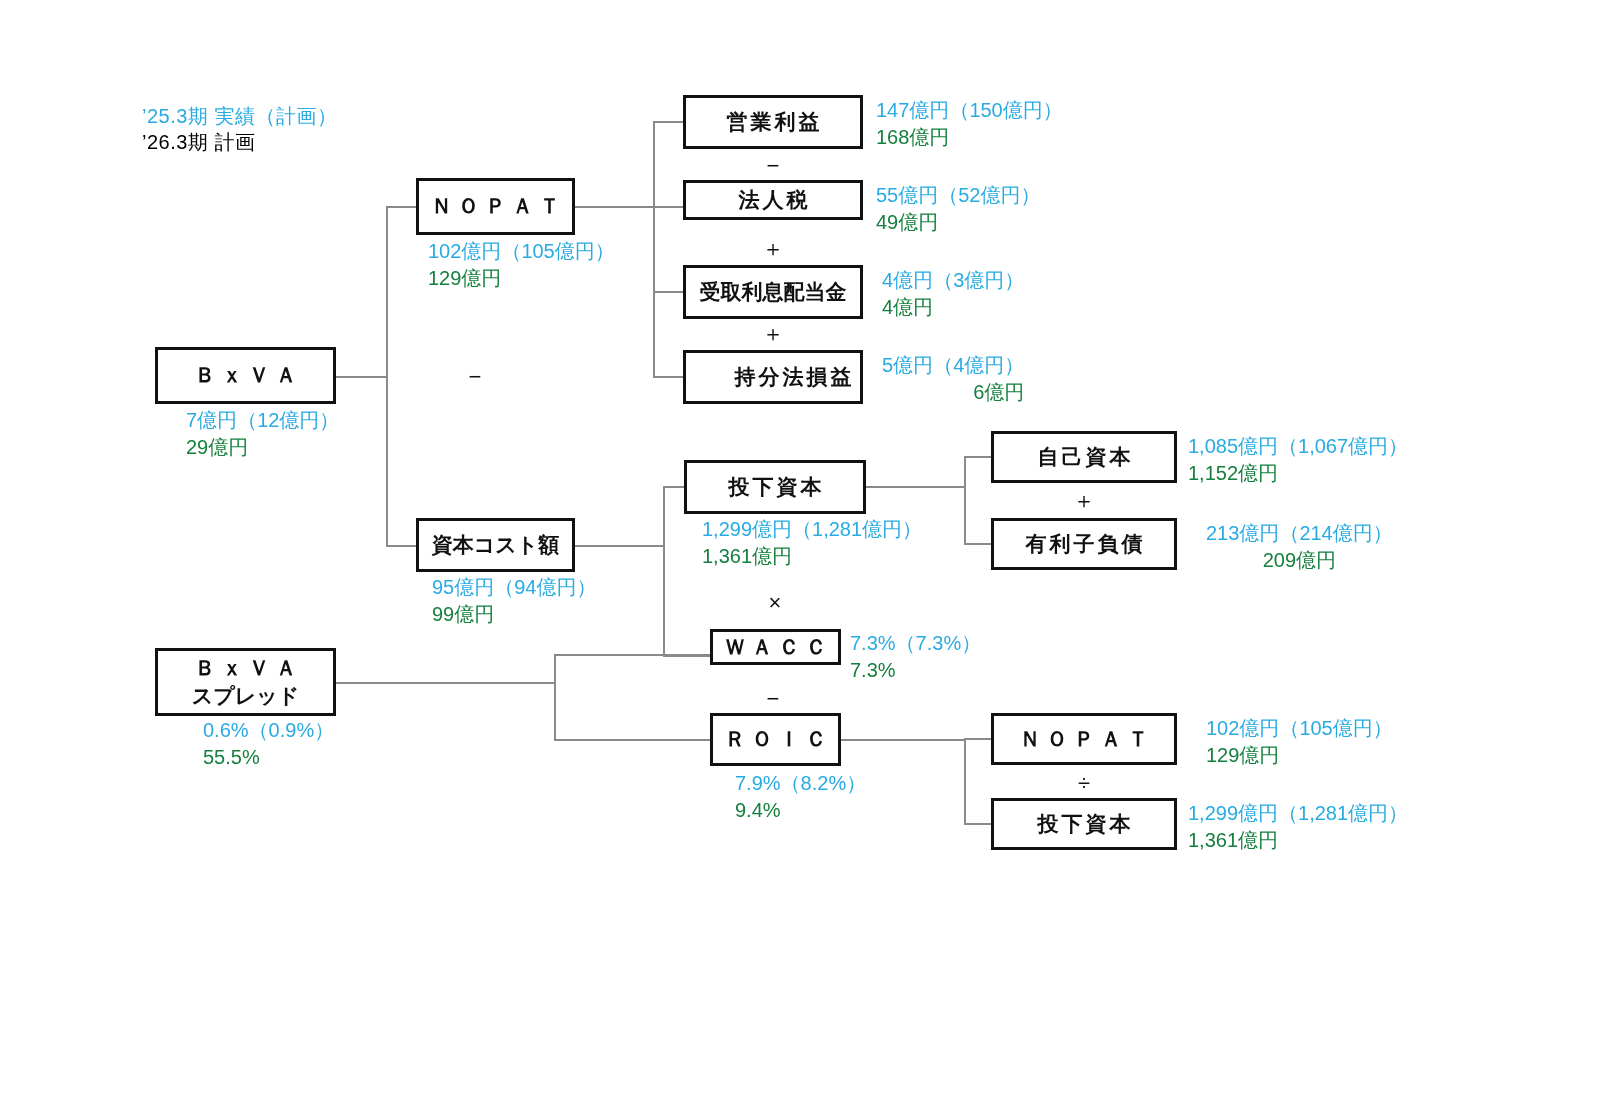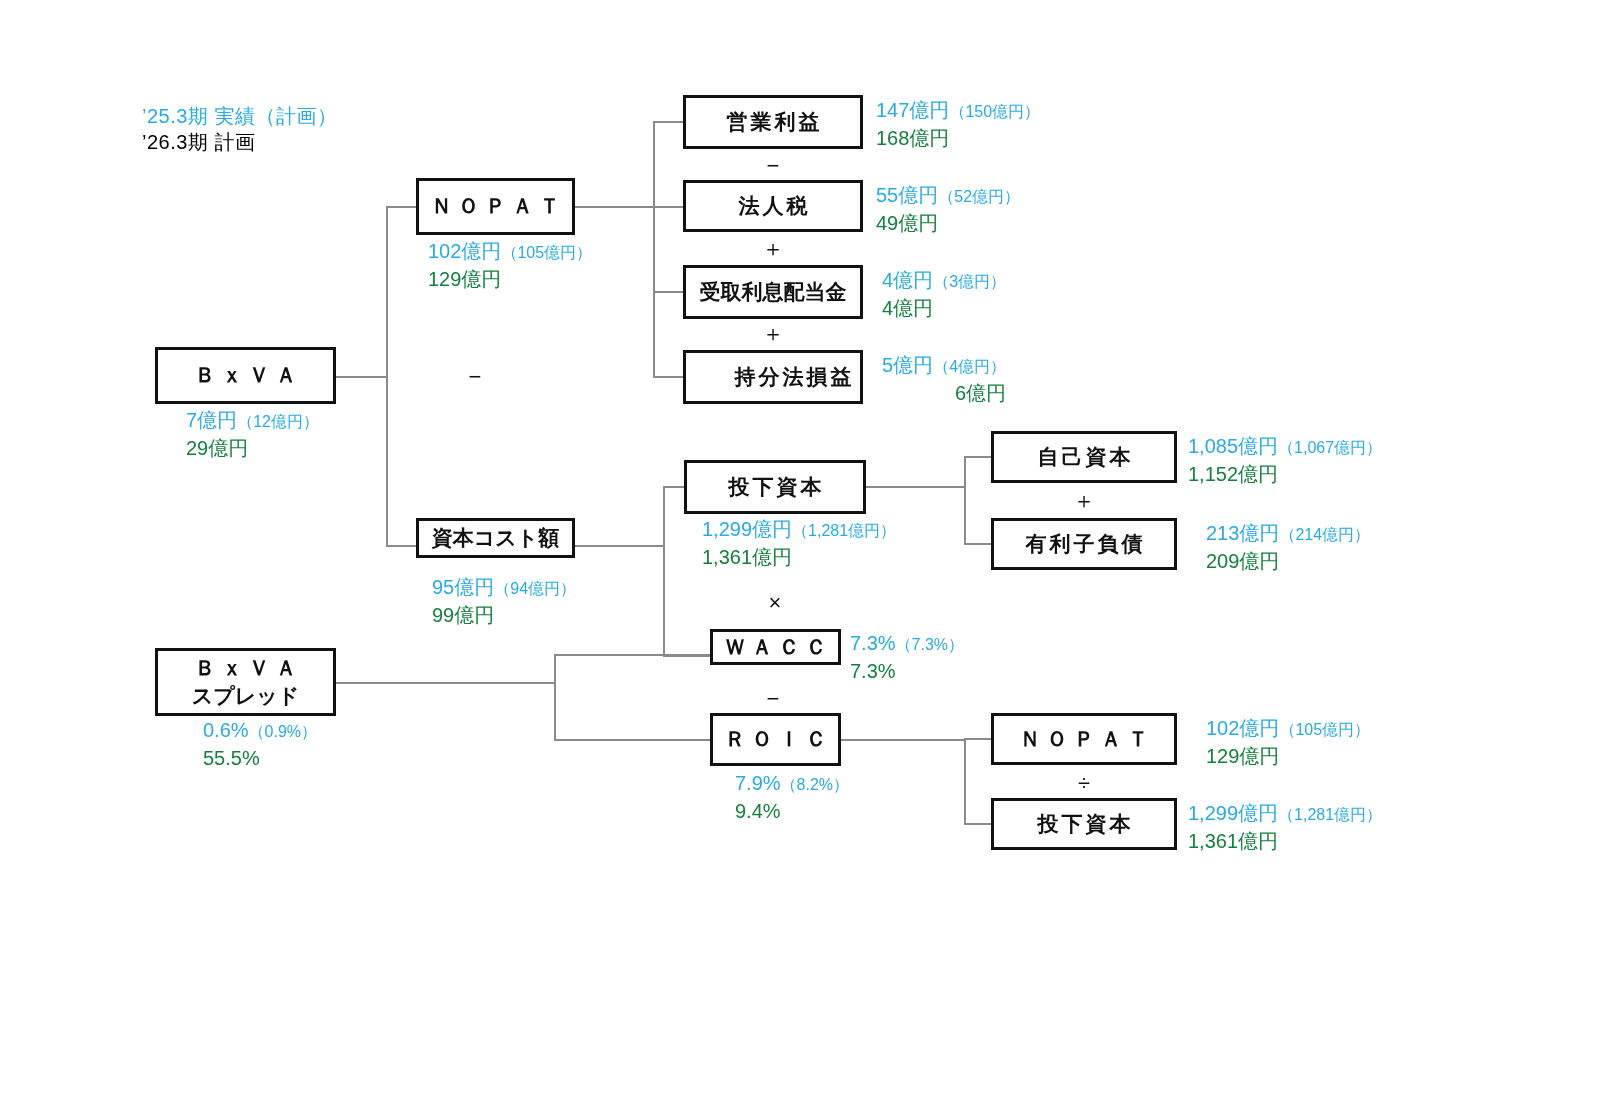--- a/index.html
+++ b/index.html
@@ -42,21 +42,21 @@
   .box .lbl.wide{letter-spacing:3px;text-indent:3px;}
 
   
   .vals{
     position:absolute;
     white-space:nowrap;
     z-index:6;
   }
   .vals .cy{color:#29ABE2;font-size:20px;line-height:27px;display:block;}
   .vals .bk{color:#15803d;font-size:20px;line-height:27px;display:block;}
-  .vals .paren{font-size:16px;}
+  .vals .paren{font-size:20px;}
 
   
   .ln{position:absolute;background:#8a8a8a;z-index:1;}
   .lnh{height:2px;}
   .lnv{width:2px;}
 
   
   .op{
     position:absolute;
     font-size:22px;
@@ -126,21 +126,21 @@
   </div>
 
   <div class="box" style="left:683px;top:95px;width:180px;height:54px;">
     <span class="lbl wide">営業利益</span>
   </div>
   <div class="vals" style="left:876px;top:97px;">
     <span class="cy"><span>147億円</span><span class="paren">（150億円）</span></span>
     <span class="bk">168億円</span>
   </div>
 
-  <div class="box" style="left:683px;top:180px;width:180px;height:52px;">
+  <div class="box" style="left:683px;top:180px;width:180px;height:40px;">
     <span class="lbl wide">法人税</span>
   </div>
   <div class="vals" style="left:876px;top:182px;">
     <span class="cy"><span>55億円</span><span class="paren">（52億円）</span></span>
     <span class="bk">49億円</span>
   </div>
 
   <div class="box" style="left:683px;top:265px;width:180px;height:54px;">
     <span class="lbl">受取利息配当金</span>
   </div>
@@ -150,21 +150,21 @@
   </div>
 
   <div class="box" style="left:683px;top:350px;width:180px;height:54px;padding-left:40px;">
     <span class="lbl wide">持分法損益</span>
   </div>
   <div class="vals" style="left:882px;top:352px;text-align:right;">
     <span class="cy"><span>5億円</span><span class="paren">（4億円）</span></span>
     <span class="bk">6億円</span>
   </div>
 
-  <div class="box" style="left:416px;top:518px;width:159px;height:40px;">
+  <div class="box" style="left:416px;top:518px;width:159px;height:54px;">
     <span class="lbl">資本コスト額</span>
   </div>
   <div class="vals" style="left:432px;top:574px;">
     <span class="cy"><span>95億円</span><span class="paren">（94億円）</span></span>
     <span class="bk">99億円</span>
   </div>
 
   <div class="box" style="left:684px;top:460px;width:182px;height:54px;">
     <span class="lbl wide">投下資本</span>
   </div>
@@ -177,21 +177,21 @@
     <span class="lbl wide">自己資本</span>
   </div>
   <div class="vals" style="left:1188px;top:433px;">
     <span class="cy"><span>1,085億円</span><span class="paren">（1,067億円）</span></span>
     <span class="bk">1,152億円</span>
   </div>
 
   <div class="box" style="left:991px;top:518px;width:186px;height:52px;">
     <span class="lbl wide">有利子負債</span>
   </div>
-  <div class="vals" style="left:1206px;top:520px;">
+  <div class="vals" style="left:1206px;top:520px;text-align:center;">
     <span class="cy"><span>213億円</span><span class="paren">（214億円）</span></span>
     <span class="bk">209億円</span>
   </div>
 
   <div class="box" style="left:710px;top:629px;width:131px;height:36px;">
     <span class="lbl spaced">ＷＡＣＣ</span>
   </div>
   <div class="vals" style="left:850px;top:630px;">
     <span class="cy"><span>7.3%</span><span class="paren">（7.3%）</span></span>
     <span class="bk">7.3%</span>

